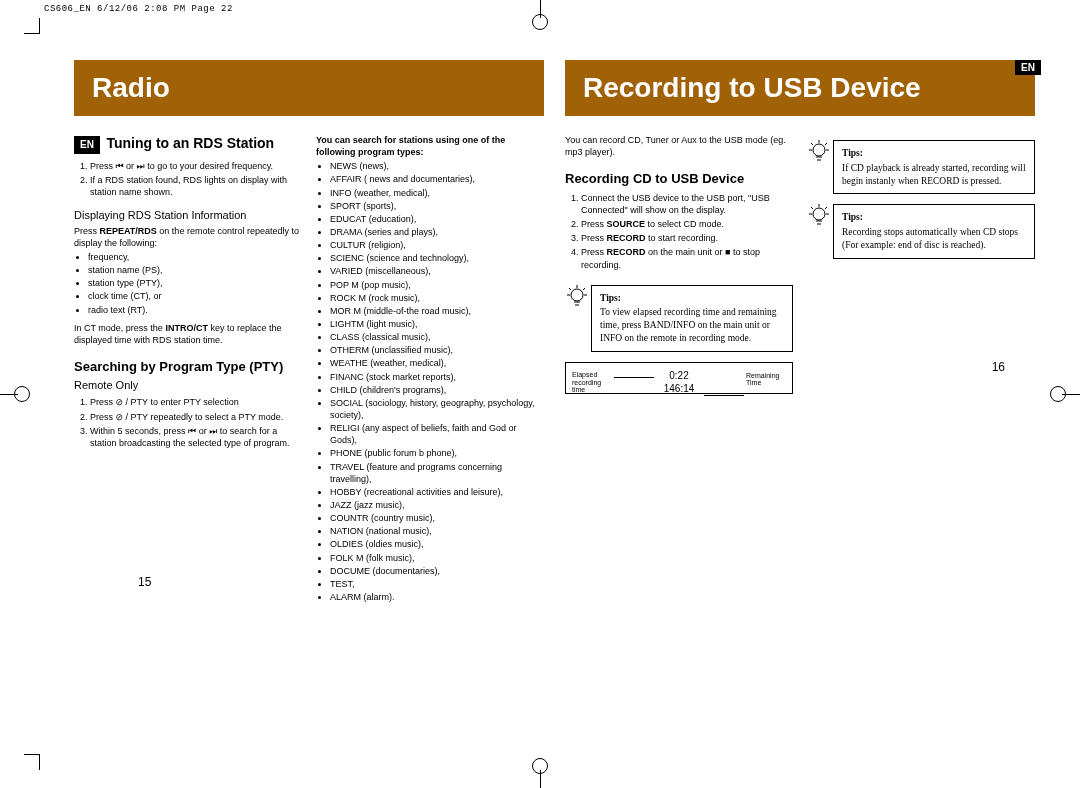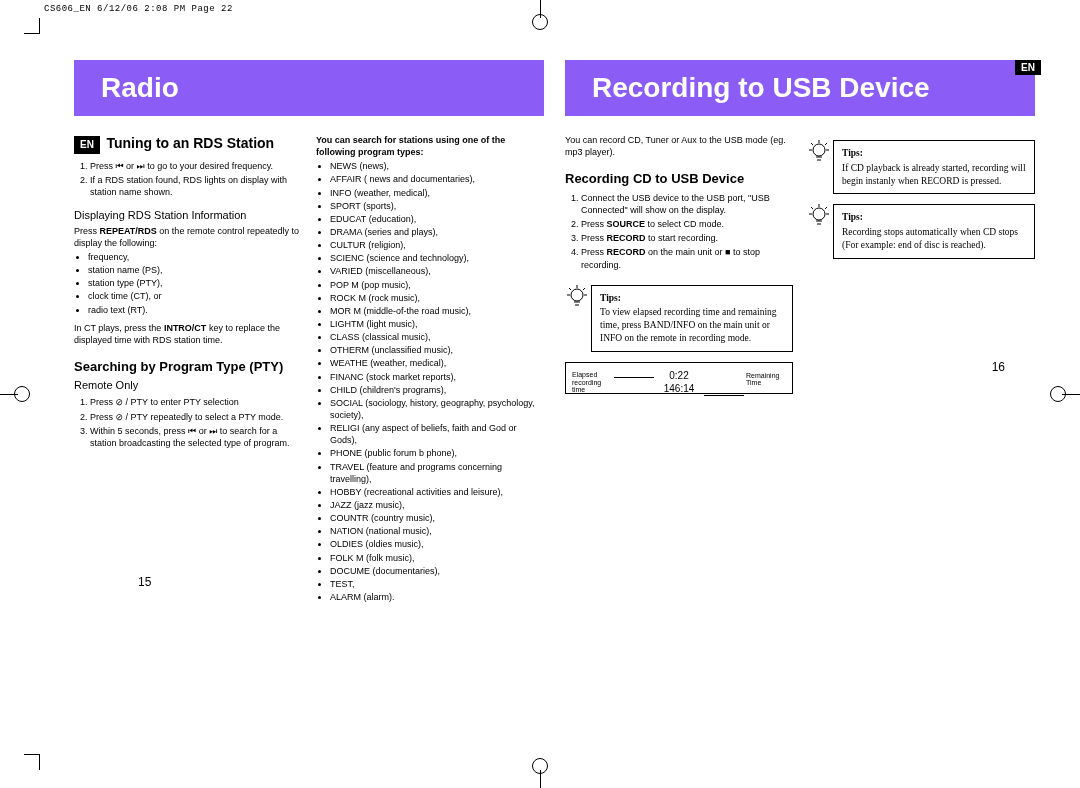--- a/index.html
+++ b/index.html
@@ -19,23 +19,23 @@
     color: #000;
   }
   .page {
     position: absolute;
     top: 60px;
     width: 470px;
   }
   .page-left { left: 74px; }
   .page-right { left: 565px; }
   .title-band {
-    background: #8b5cf6;
+    background: #a16207;
     color: #fff;
-    padding: 12px 18px 12px 27px;
+    padding: 12px 18px 12px 18px;
     margin-bottom: 18px;
   }
   .title-band h1 {
     font-size: 28px;
     font-weight: 900;
     font-family: Arial, Helvetica, sans-serif;
   }
   .cols { display: flex; gap: 14px; }
   .col { flex: 1; font-size: 9px; line-height: 1.35; }
   .lang-badge {
@@ -230,21 +230,21 @@
         <span>Press </span><span class="bold-run">REPEAT/RDS</span><span> on the remote control repeatedly to display the following:</span>
       </p>
       <ul class="bul">
         <li>frequency,</li>
         <li>station name (PS),</li>
         <li>station type (PTY),</li>
         <li>clock time (CT), or</li>
         <li>radio text (RT).</li>
       </ul>
       <p>
-        <span>In CT plays, press the </span><span class="bold-run">INTRO/CT</span><span> key to replace the displayed time with RDS station time.</span>
+        <span>In CT mode, press the </span><span class="bold-run">INTRO/CT</span><span> key to replace the displayed time with RDS station time.</span>
       </p>
 
       <h2 class="sec-block">Searching by Program Type (PTY)</h2>
       <div class="subhead">Remote Only</div>
       <ol class="num">
         <li>Press  ⊘ / PTY to enter PTY selection</li>
         <li>Press  ⊘ / PTY repeatedly to select a PTY mode.</li>
         <li>Within 5 seconds, press  ⏮ or ⏭  to search for a station broadcasting the selected type of program.</li>
       </ol>
     </div>

